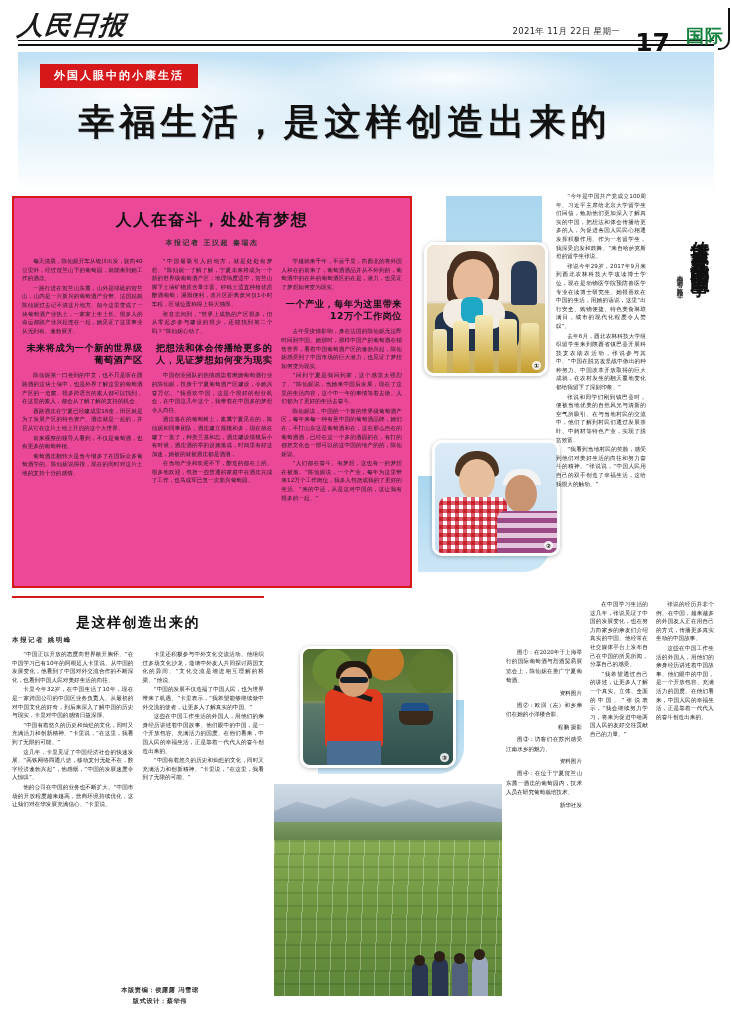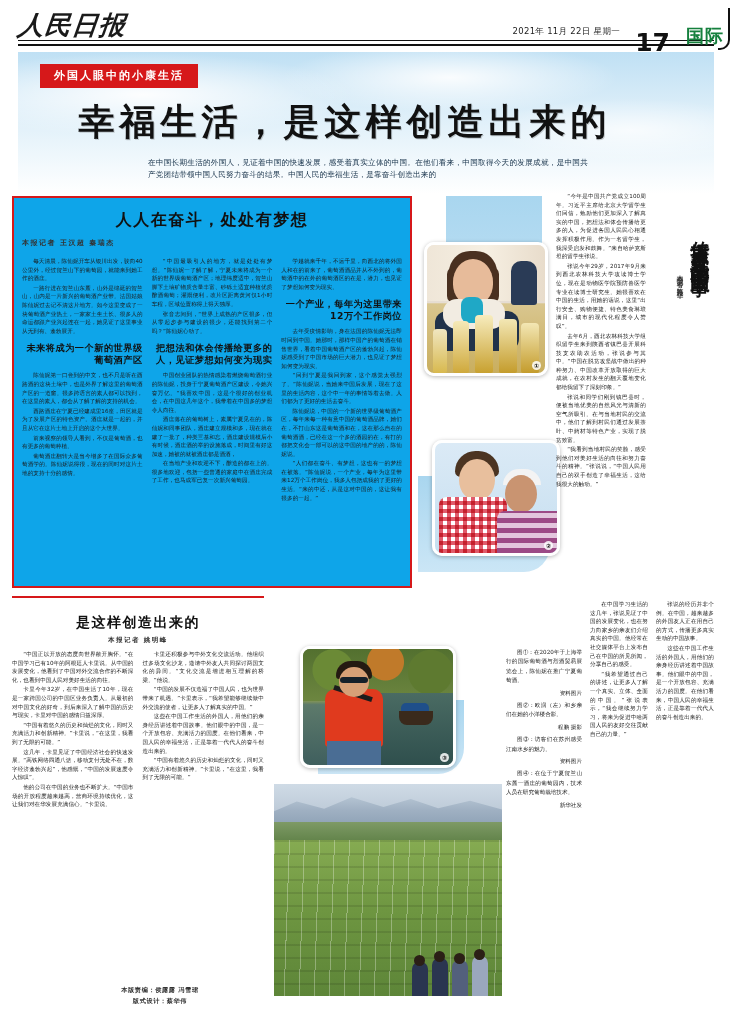--- a/index.html
+++ b/index.html
@@ -69,29 +69,29 @@
   }
   .lead{
     position:absolute;left:130px;top:105px;width:440px;
     font-size:7.6px;line-height:11.5px;color:#17324a;text-align:justify;
     letter-spacing:.2px;
   }
 
   
   .artbox{
     position:absolute;left:12px;top:196px;width:400px;height:392px;
-    border:2px solid #d6181a;background:#0ea5e9;box-sizing:border-box;
+    border:2px solid #d6181a;background:#ec4899;box-sizing:border-box;
     padding:8px 8px 6px 8px;
   }
   .art-title{
     text-align:center;font-size:16px;font-weight:700;color:#111;
     letter-spacing:1.5px;margin-top:4px;
   }
   .art-byline{
-    font-size:7px;color:#333;margin-top:7px;letter-spacing:1.5px;
+    text-align:center;font-size:7px;color:#333;margin-top:7px;letter-spacing:1.5px;
     font-family:"DejaVu Serif","Liberation Serif",serif;font-weight:700;
   }
   .cols3{
     display:flex;gap:9px;margin-top:9px;
   }
   .col{flex:1;min-width:0;}
   .ptext{
     font-size:5.6px;line-height:8.6px;color:#1a1a1a;text-align:justify;
     text-indent:11.2px;margin:0 0 1px 0;letter-spacing:.05px;
     word-break:break-all;
@@ -217,21 +217,21 @@
     word-break:break-all;
   }
   .caps p{margin:0 0 3px 0;text-indent:11px;}
   .caps .credit{text-align:right;text-indent:0;}
   .art2-rule{position:absolute;left:12px;top:596px;width:252px;height:2px;background:#d6181a;}
   .art2-title{
     position:absolute;left:12px;top:614px;width:252px;text-align:center;
     font-size:14px;font-weight:700;letter-spacing:1.5px;color:#111;
   }
   .art2-byline{
-    position:absolute;left:12px;top:636px;width:252px;text-align:center;
+    position:absolute;left:12px;top:636px;width:252px;
     font-size:6.5px;letter-spacing:1.5px;color:#333;
     font-family:"DejaVu Serif","Liberation Serif",serif;font-weight:700;
   }
   .art2-cols{position:absolute;left:12px;top:650px;width:252px;display:flex;gap:9px;}
   .art2-cols .col{flex:1;}
 
   
   .art3{position:absolute;left:590px;top:600px;width:124px;display:flex;gap:8px;}
   .art3 .col{flex:1;}
 
@@ -253,21 +253,20 @@
     <div class="masthead-rule"></div>
     <div class="date">2021年 11月 22日  星期一</div>
     <div class="pageno">17</div>
     <div class="section">国际</div>
     <div class="mast-hook"></div>
   </div>
 
   <div class="sky">
     <div class="redtag">外国人眼中的小康生活</div>
     <div class="bigtitle">幸福生活，是这样创造出来的</div>
-    <div class="lead">在中国长期生活的外国人，见证着中国的快速发展，感受着真实立体的中国。在他们看来，中国取得今天的发展成就，是中国共产党团结带领中国人民努力奋斗的结果。中国人民的幸福生活，是靠奋斗创造出来的</div>
   </div>
 
   <div class="artbox">
     <div class="art-title">人人在奋斗，处处有梦想</div>
     <div class="art-byline">本报记者  王汉超  秦瑞杰</div>
     <div class="cols3">
       <div class="col">
         <p class="ptext">每天清晨，陈仙妮开车从银川出发，驶向40公里外，经过贺兰山下的葡萄园，就能来到她工作的酒庄。</p>
         <p class="ptext">一路行进在贺兰山东麓，山外是绵延的贺兰山，山内是一片新兴的葡萄酒产业带。法国姑娘陈仙妮过去记不清这片地方。如今这里变成了一块葡萄酒产业热土，一家家土生土长、很多人的命运都跟产业兴起连在一起，她见证了这里事业从无到有、蓬勃展开。</p>
         <div class="subhead">未来将成为一个新的世界级葡萄酒产区</div>

